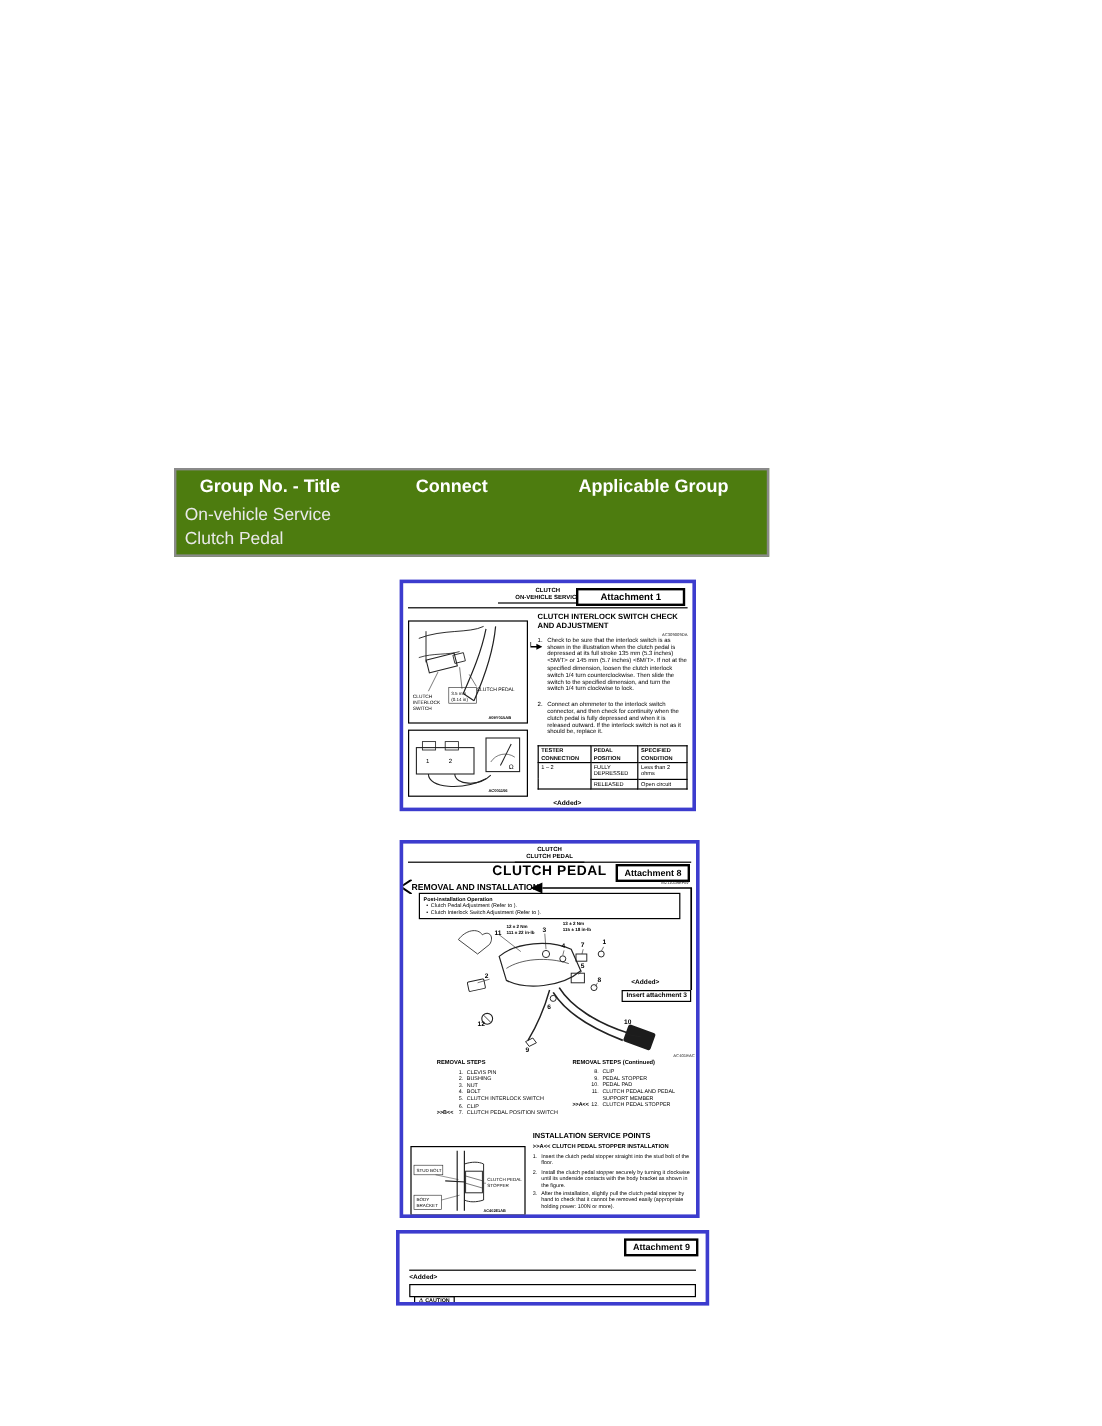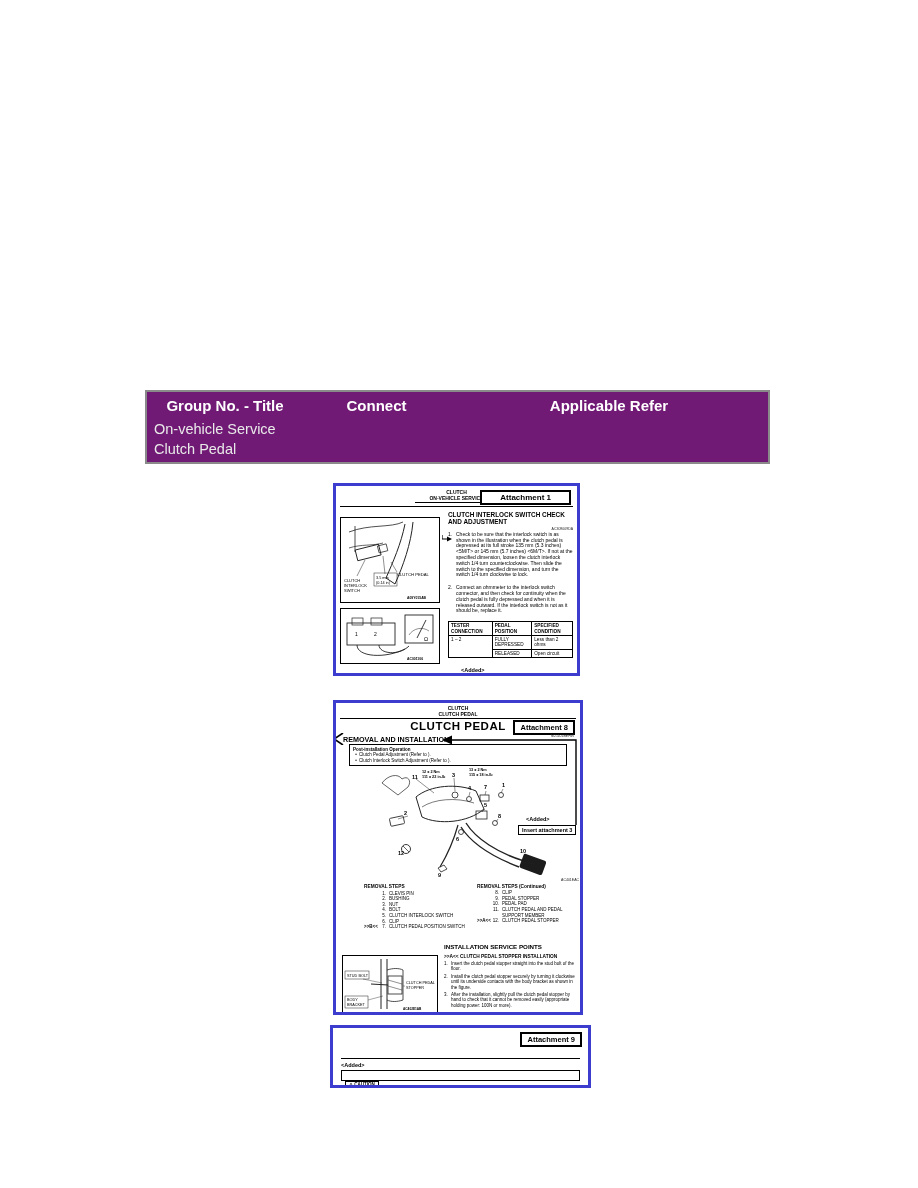--- a/index.html
+++ b/index.html
@@ -1,20 +1,20 @@
 <!DOCTYPE html>
 <html><head>
 <meta charset="utf-8">
 <style>
   html,body{margin:0;padding:0;background:#fff;}
   .page{position:relative;width:918px;height:1188px;background:#fff;overflow:hidden;
         font-family:"Liberation Sans",sans-serif;color:#000;}
 
   
-  .htable{position:absolute;left:145px;top:390px;width:625px;height:74px;background:#701a75;
+  .htable{position:absolute;left:145px;top:390px;width:496px;height:74px;background:#4d7c0f;
           border:2px solid #8a8a8a;box-sizing:border-box;display:grid;
           grid-template-columns:156px 147px 1fr;grid-template-rows:27px 1fr;color:#fff;}
   .ht-head{font-weight:bold;font-size:15px;display:flex;align-items:center;justify-content:center;}
   .ht-group{display:flex;align-items:center;justify-content:center;font-size:14.5px;color:#e9e9e9;}
   .ht-lines{font-size:14.5px;line-height:20px;color:#e9e9e9;padding-left:7px;}
   .ht-lines.app{padding-left:5px;}
 
   
   .attach{position:absolute;background:#fff;border:3px solid #3c3cce;box-sizing:border-box;}
   .inner{position:relative;width:100%;height:100%;box-sizing:border-box;overflow:hidden;}
@@ -89,21 +89,21 @@
   svg text{font-family:"Liberation Sans",sans-serif;}
 </style>
 </head>
 <body>
 
 <div class="page">
 
   <div class="htable">
     <div class="ht-head">Group No. - Title</div>
     <div class="ht-head">Connect</div>
-    <div class="ht-head">Applicable Refer</div>
+    <div class="ht-head">Applicable Group</div>
     <div class="ht-lines">
       <div>On-vehicle Service</div>
       <div>Clutch Pedal</div>
     </div>
   </div>
 
   <div class="attach a1">
     <div class="inner">
       <div class="a-head">
         <div class="a-head-c">

